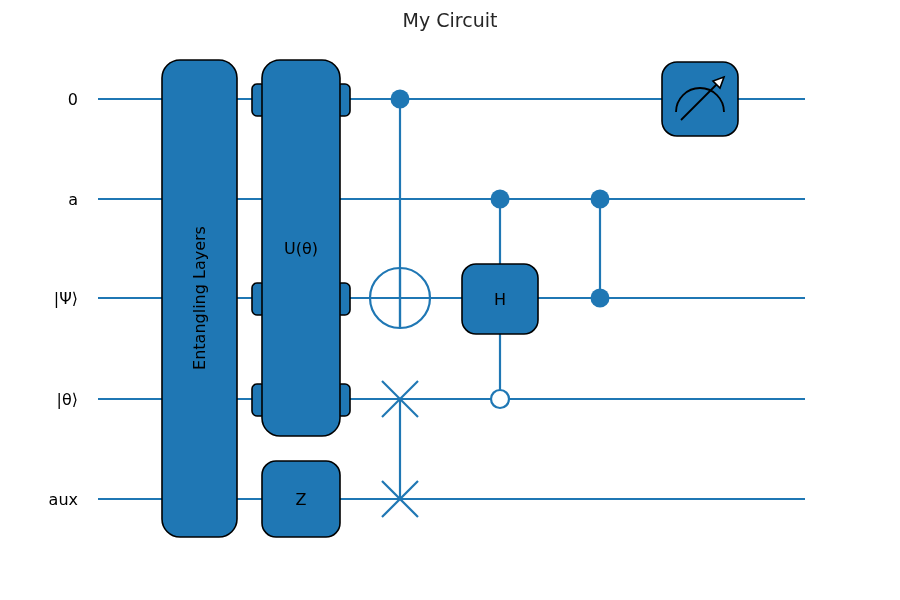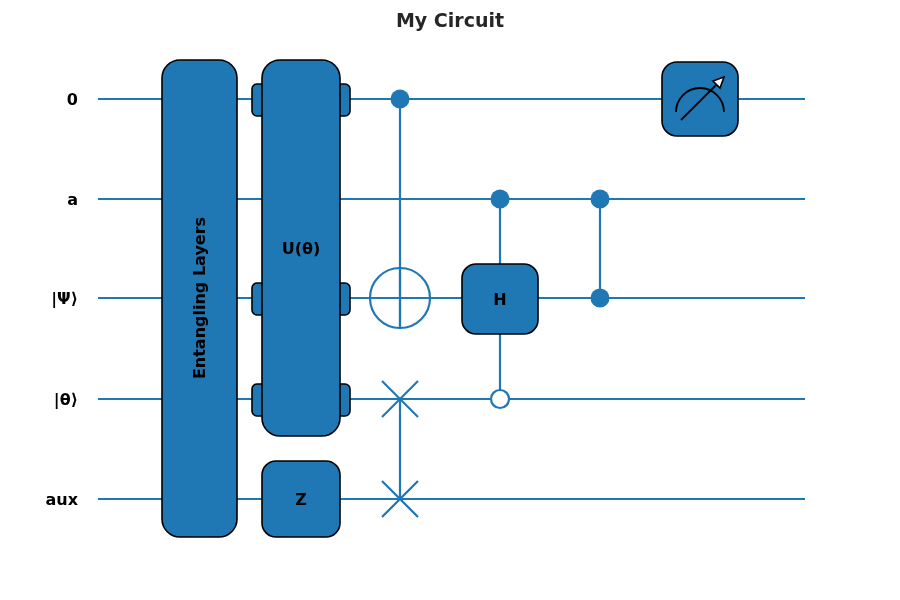--- a/index.html
+++ b/index.html
@@ -7,21 +7,20 @@
     padding: 0;
     background: #ffffff;
   }
   #canvas {
     position: relative;
     width: 891px;
     height: 600px;
     background: #ec4899;
     font-family: "DejaVu Sans", sans-serif;
     overflow: hidden;
-    font-weight: bold;
   }
   svg { display: block; }
   .title-text {
     font-family: "DejaVu Sans", sans-serif;
     font-size: 19px;
     fill: #262626;
   }
   .wire-label {
     font-family: "DejaVu Sans", sans-serif;
     font-size: 16px;

